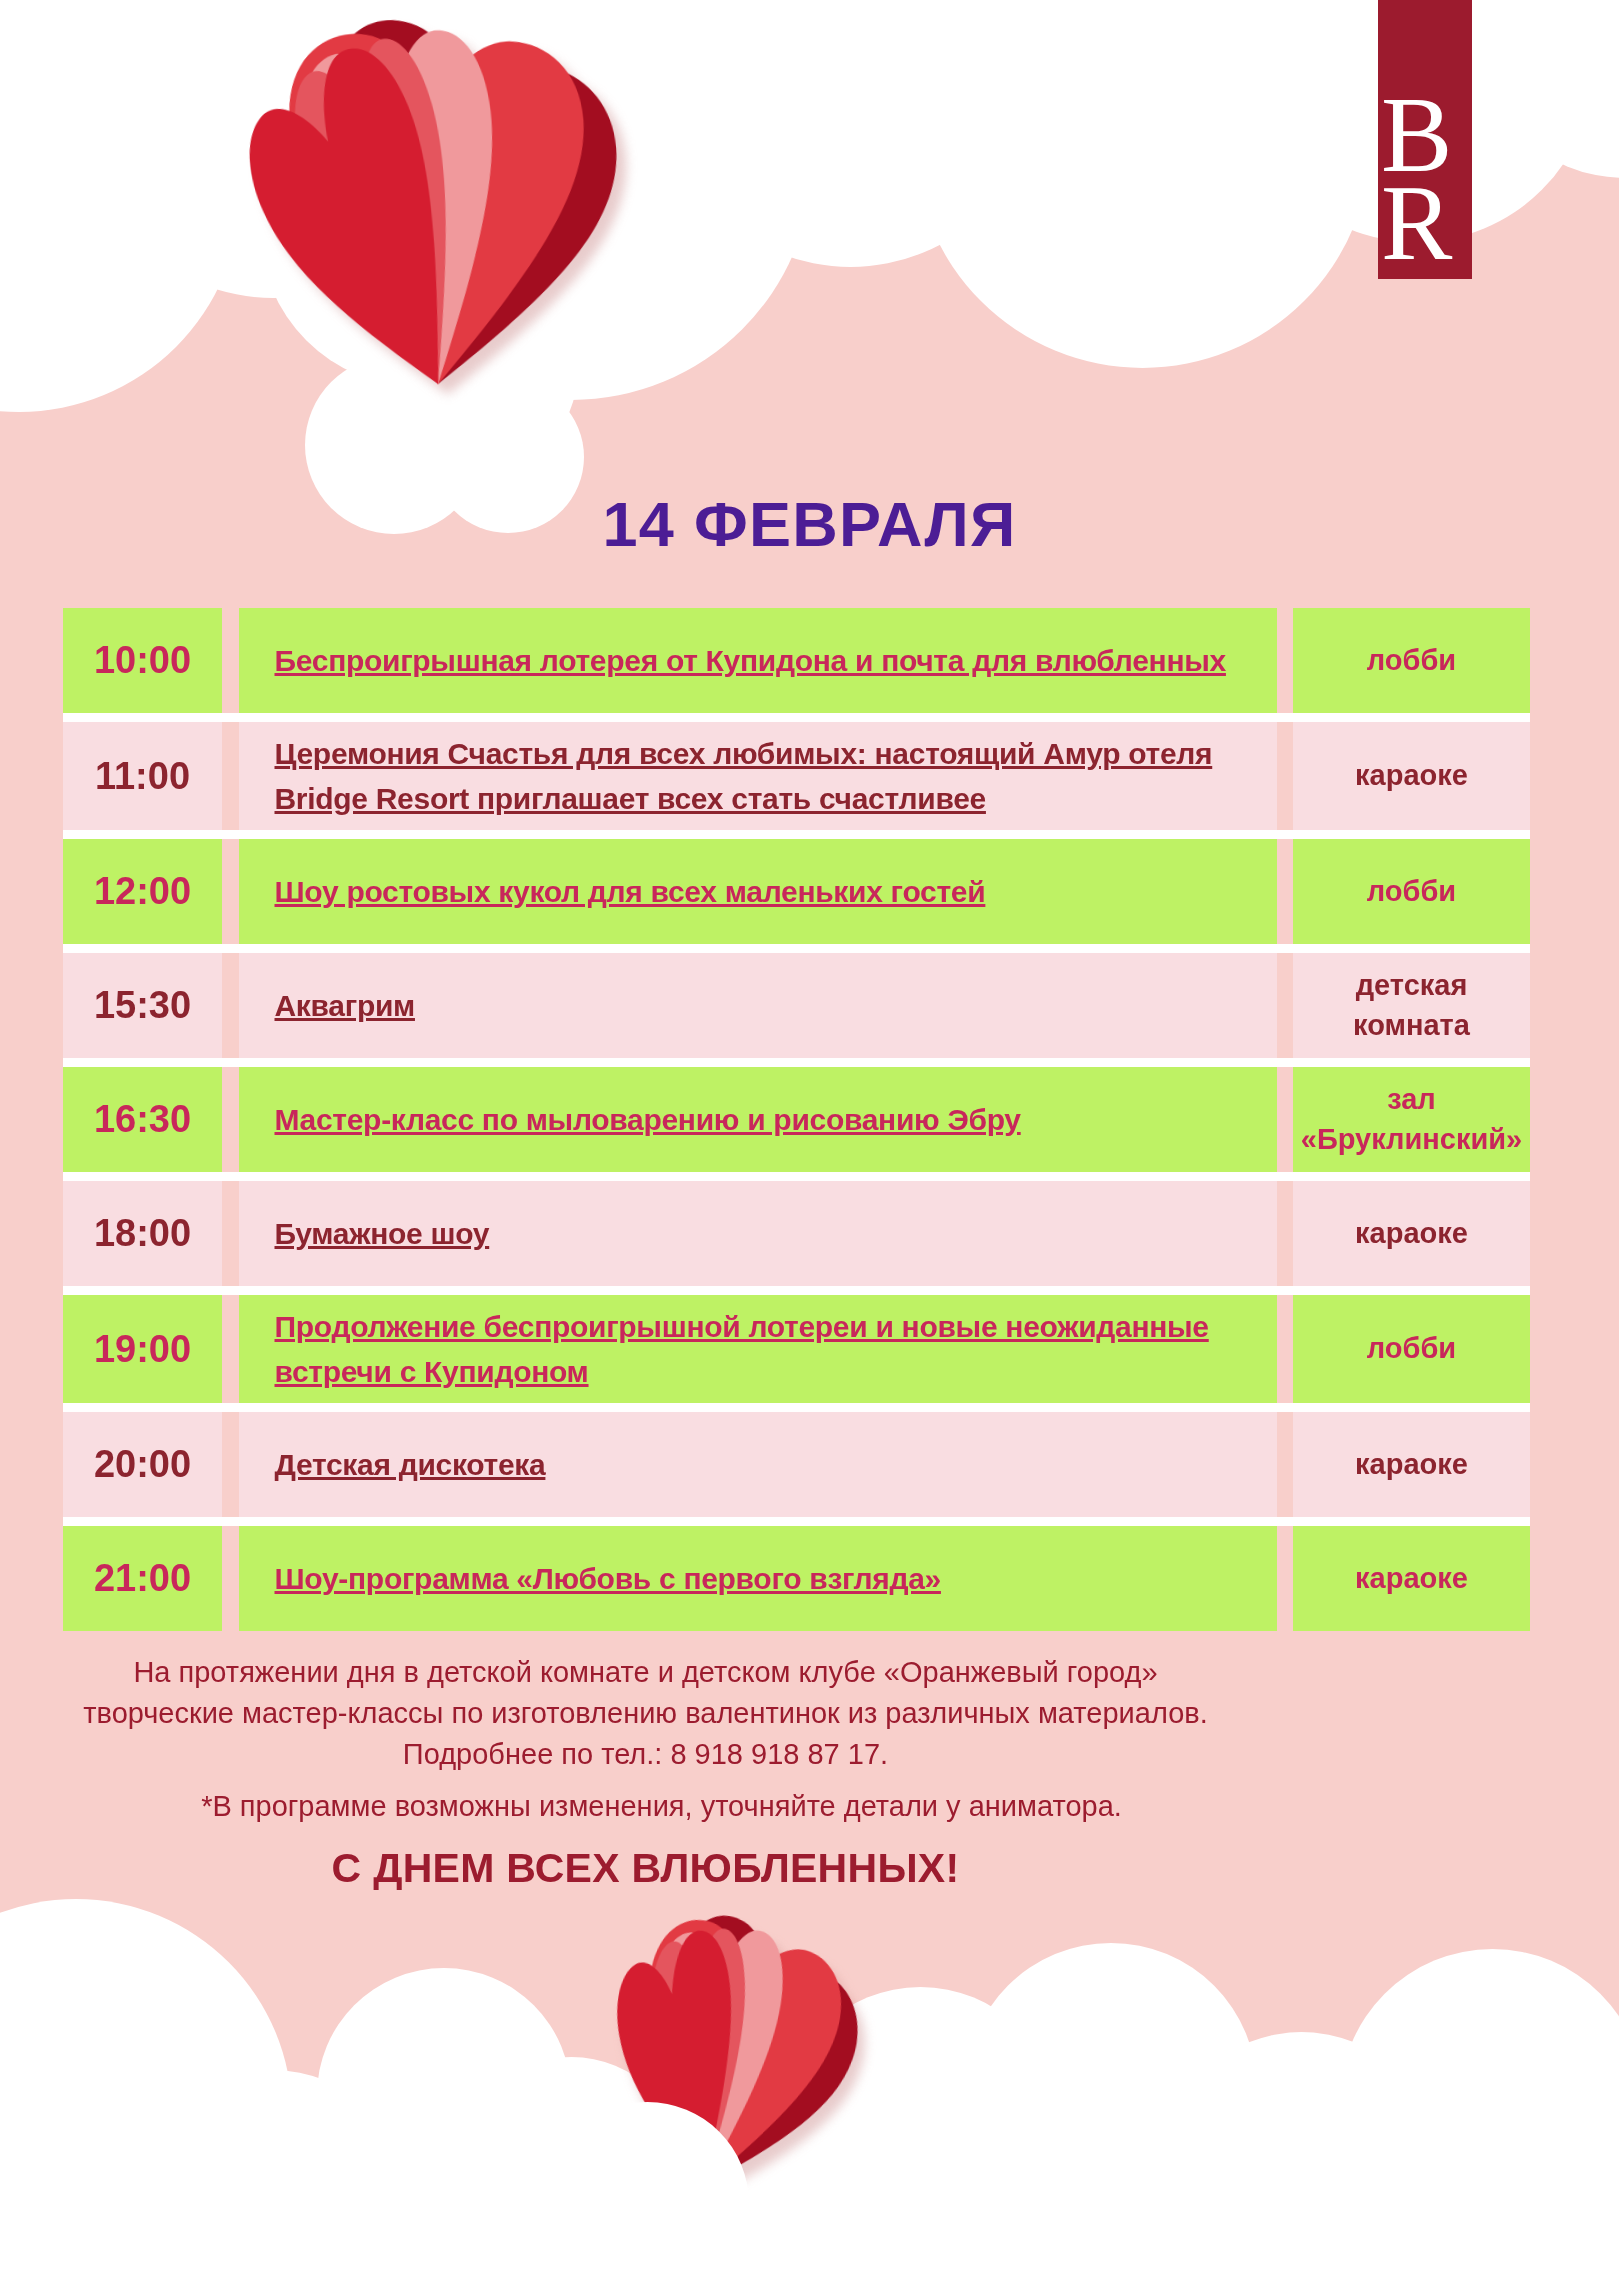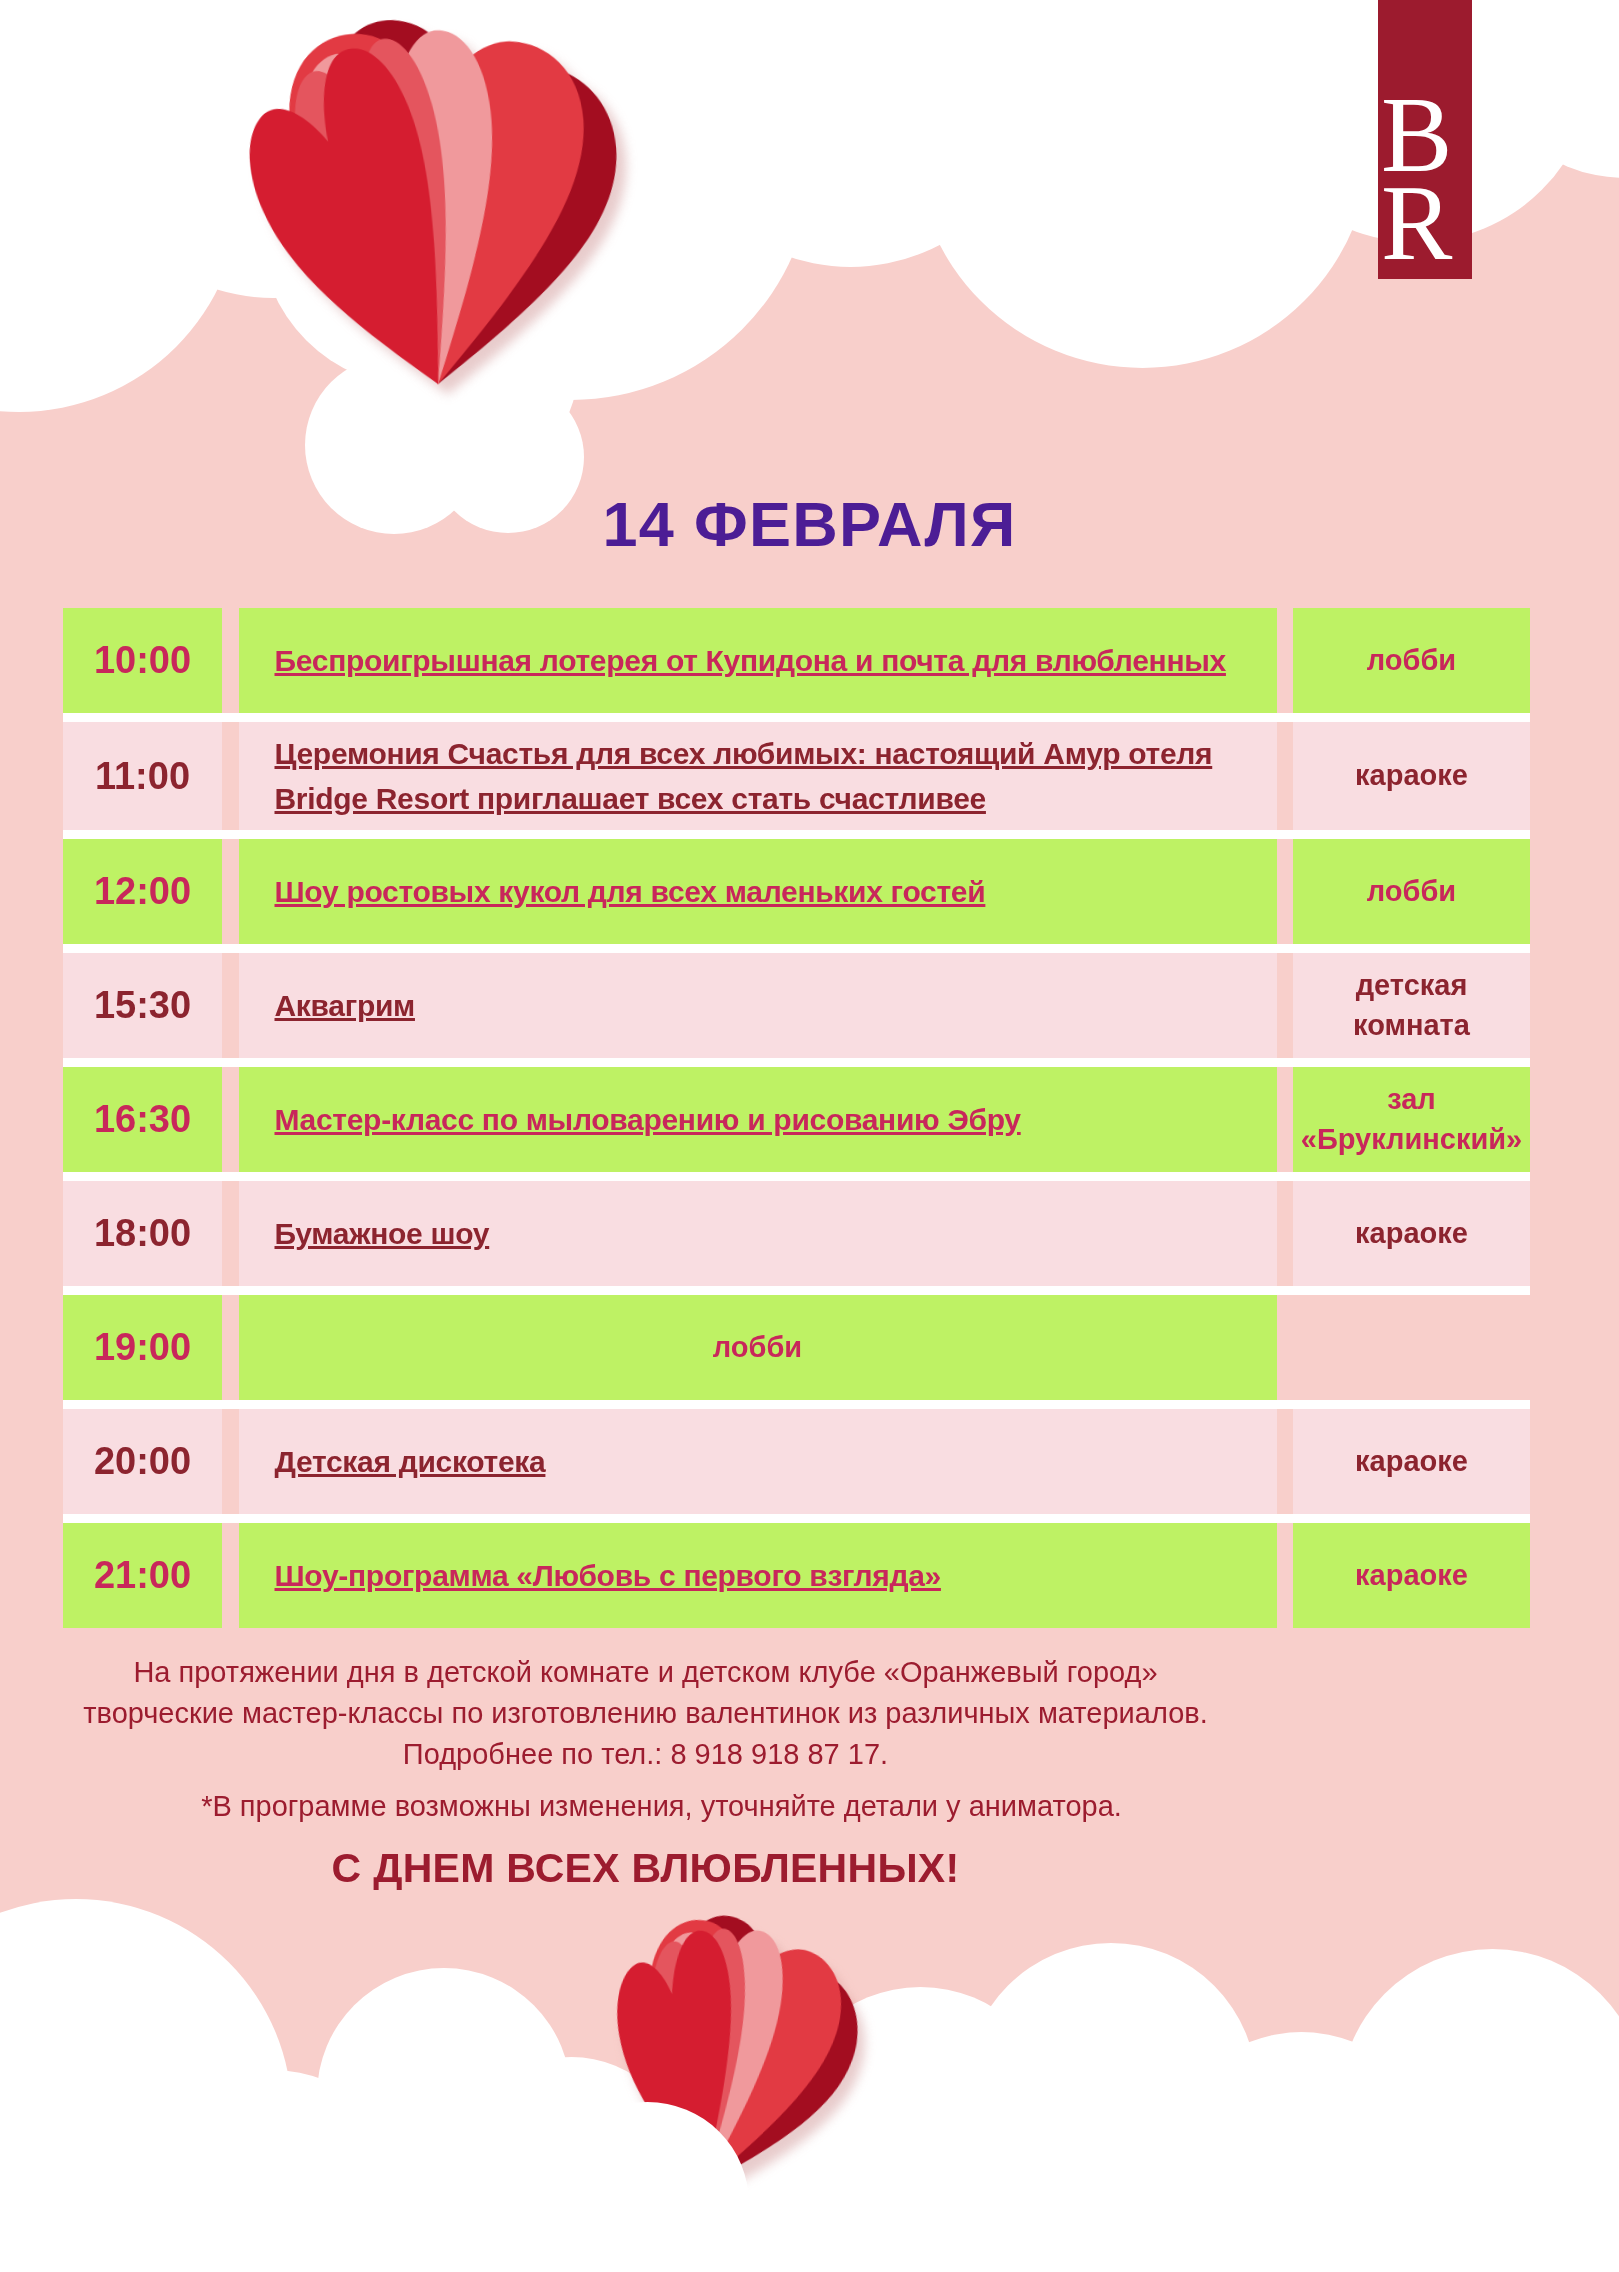--- a/index.html
+++ b/index.html
@@ -178,20 +178,21 @@
         <div class="cell cell-event">Мастер-класс по мыловарению и рисованию Эбру</div>
         <div class="cell cell-location">зал «Бруклинский»</div>
       </div>
       <div class="row row--light">
         <div class="cell cell-time">18:00</div>
         <div class="cell cell-event">Бумажное шоу</div>
         <div class="cell cell-location">караоке</div>
       </div>
       <div class="row row--dark">
         <div class="cell cell-time">19:00</div>
+        <div class="cell cell-event">Продолжение беспроигрышной лотереи и новые неожиданные встречи с Купидоном</div>
         <div class="cell cell-location">лобби</div>
       </div>
       <div class="row row--light">
         <div class="cell cell-time">20:00</div>
         <div class="cell cell-event">Детская дискотека</div>
         <div class="cell cell-location">караоке</div>
       </div>
       <div class="row row--dark">
         <div class="cell cell-time">21:00</div>
         <div class="cell cell-event">Шоу-программа «Любовь с первого взгляда»</div>

